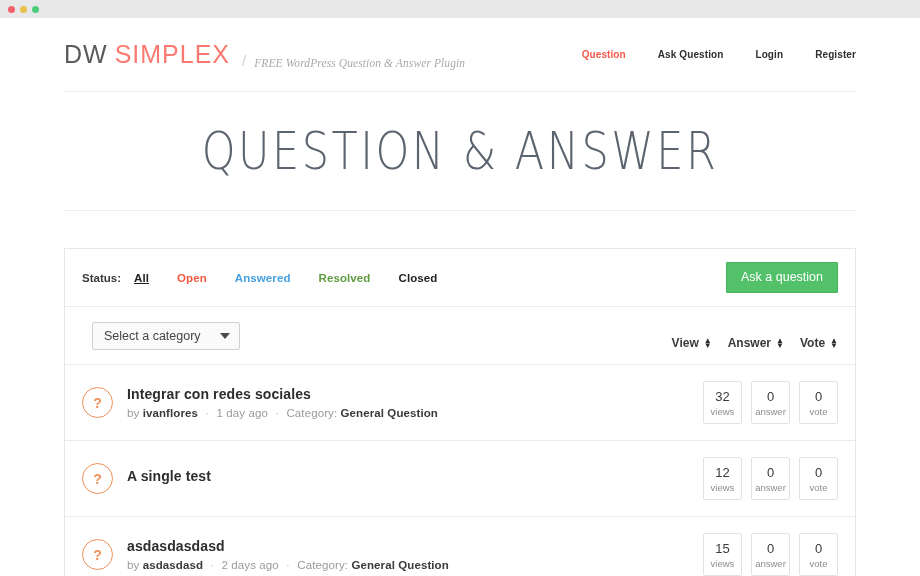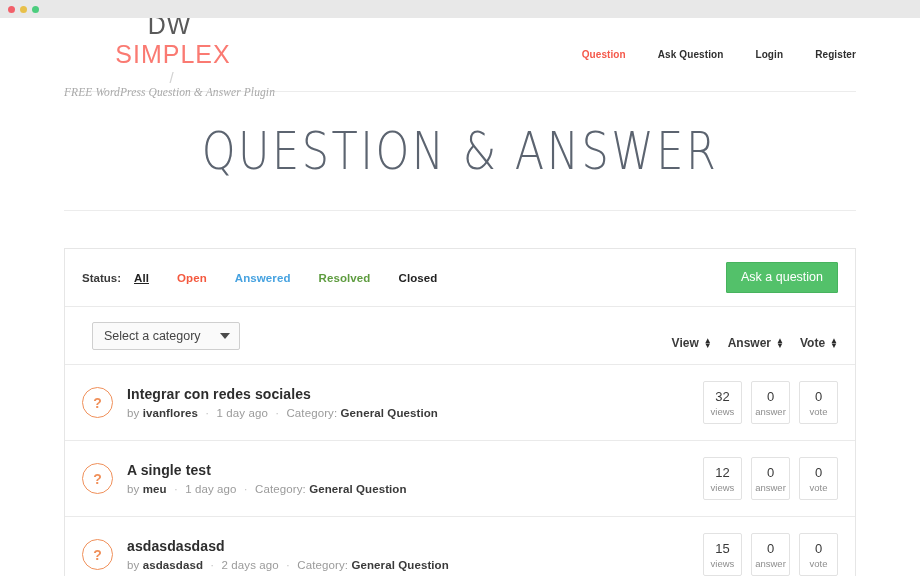--- a/index.html
+++ b/index.html
@@ -44,21 +44,21 @@
   }
 
   
   .site-header {
     display: flex;
     align-items: center;
     justify-content: space-between;
     height: 74px;
     border-bottom: 1px solid #ececec;
   }
-  .brand { display: flex; align-items: center; flex-direction: column; }
+  .brand { display: flex; align-items: flex-end; }
   .brand-dw {
     font-size: 25px;
     letter-spacing: 1px;
     color: #5a5a5a;
     font-weight: 400;
   }
   .brand-simplex {
     font-size: 25px;
     letter-spacing: 1px;
     color: #fa7a72;
@@ -370,29 +370,20 @@
           </div>
         </div>
       </div>
 
       <div class="panel-row">
         <div class="q-row">
           <div class="q-left">
             <div class="q-icon">?</div>
             <div>
               <a class="q-title">A single test</a>
-              <div class="q-meta">
-                <span>by</span>
-                <span class="strong">meu</span>
-                <span class="sep">·</span>
-                <span>1 day ago</span>
-                <span class="sep">·</span>
-                <span>Category:</span>
-                <span class="strong">General Question</span>
-              </div>
             </div>
           </div>
           <div class="q-stats">
             <div class="stat-box">
               <span class="stat-num">12</span>
               <span class="stat-lbl">views</span>
             </div>
             <div class="stat-box">
               <span class="stat-num">0</span>
               <span class="stat-lbl">answer</span>

